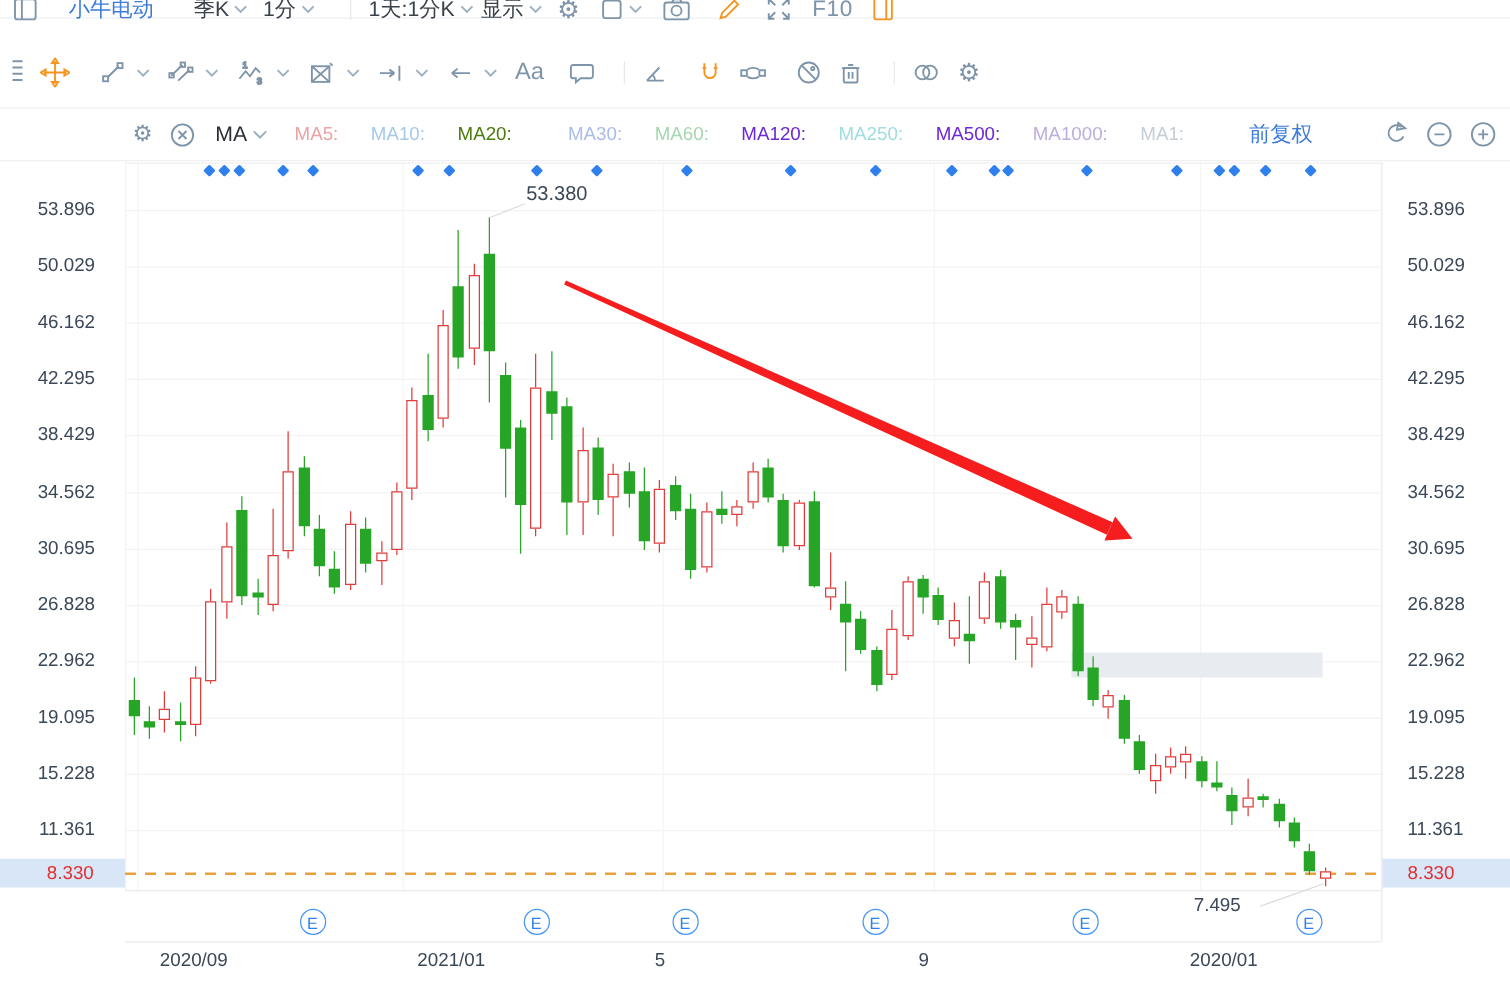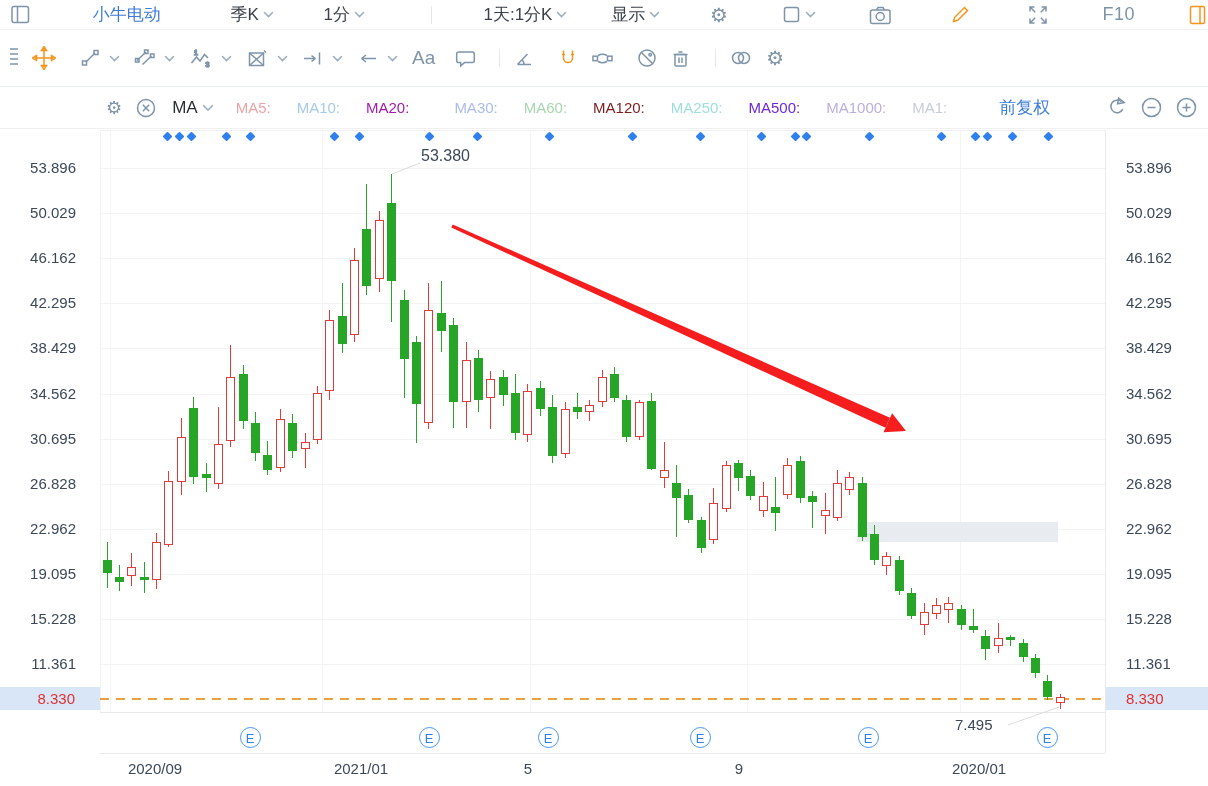--- a/index.html
+++ b/index.html
@@ -1,19 +1,19 @@
 <!DOCTYPE html>
 <html><head>
 <meta charset="utf-8">
 <style>
   html,body{margin:0;padding:0;background:#fff;}
   #app{position:relative;width:1208px;height:786px;overflow:hidden;background:#fff;
        font-family:"Liberation Sans","DejaVu Sans",sans-serif;color:#3a4149;}
   .bar{position:absolute;left:0;width:1208px;display:flex;align-items:center;box-sizing:border-box;}
-  #topbar{top:0;height:30px;border-bottom:1px solid #edf0f3;padding-left:10px;font-size:17px;justify-content:space-between;}
+  #topbar{top:0;height:15px;border-bottom:1px solid #edf0f3;padding-left:10px;font-size:17px;}
   #drawbar{top:30px;height:57px;border-bottom:1px solid #edf0f3;padding-left:8px;}
   #indbar{top:87px;height:42px;border-bottom:1px solid #f0f0f0;padding-left:106px;font-size:15px;}
   .tab{margin-right:34px;color:#3a4149;cursor:pointer;white-space:nowrap;}
   .tab.active{color:#ff8a00;}
   .grp{display:flex;align-items:center;margin-right:16px;cursor:pointer;white-space:nowrap;}
   .chev{margin-left:4px;}
   .chev path{stroke:#9db0c2;stroke-width:1.6;fill:none;stroke-linecap:round;}
   .ic{display:inline-flex;align-items:center;justify-content:center;cursor:pointer;}
   .ic svg{display:block;}
   .ic svg *{stroke:#7e94a9;stroke-width:1.5;fill:none;}
@@ -253,24 +253,24 @@
     </span>
     <span id="magroup">
       <span>MA</span>
       <svg class="chev" width="12" height="8">
           <path d="M1.5 1.5 L6 6 L10.5 1.5"></path>
         </svg>
     </span>
     <span id="malist" style="margin-left:22px;display:flex">
         <span style="color: rgb(235, 163, 163);">MA5:</span>
         <span style="color: rgb(166, 201, 234);">MA10:</span>
-        <span style="color: #a21caf;">MA20:</span>
+        <span style="color: #4d7c0f;">MA20:</span>
         <span style="color: rgb(170, 188, 232); margin-left: 19px;">MA30:</span>
         <span style="color: rgb(166, 214, 174);">MA60:</span>
-        <span style="color: #7f1d1d; text-align: center;">MA120:</span>
+        <span style="color: #6d28d9; text-align: center;">MA120:</span>
         <span style="color: rgb(159, 222, 222);">MA250:</span>
         <span style="color: #6d28d9;">MA500:</span>
         <span style="color: rgb(188, 174, 222);">MA1000:</span>
         <span style="color: rgb(197, 205, 214);">MA1:</span>
       </span>
     <span id="adjust">前复权</span>
     <span class="rightset">
       <span class="ic">
         <svg width="22" height="22">
             <path d="M16.8 12.2 a6.3 6.3 0 1 1 -1.6 -7.6"></path>

